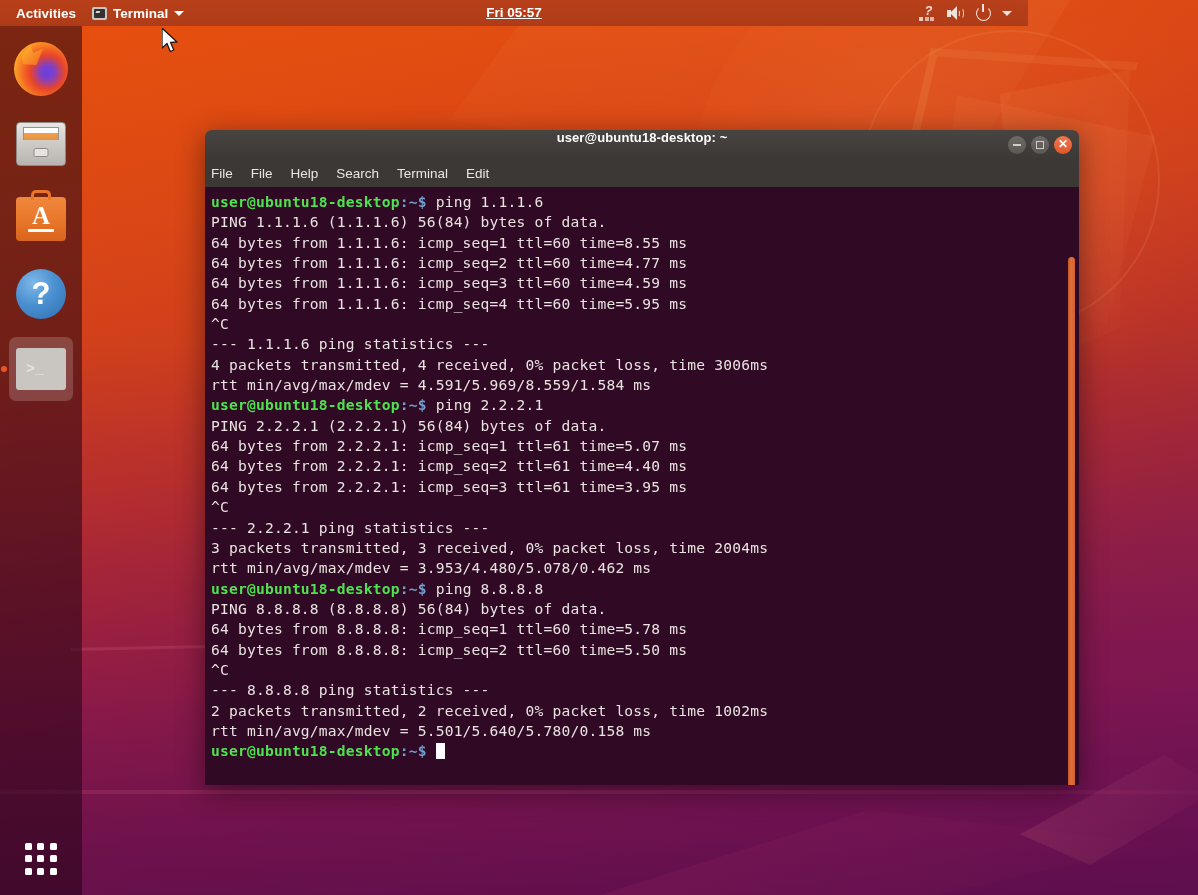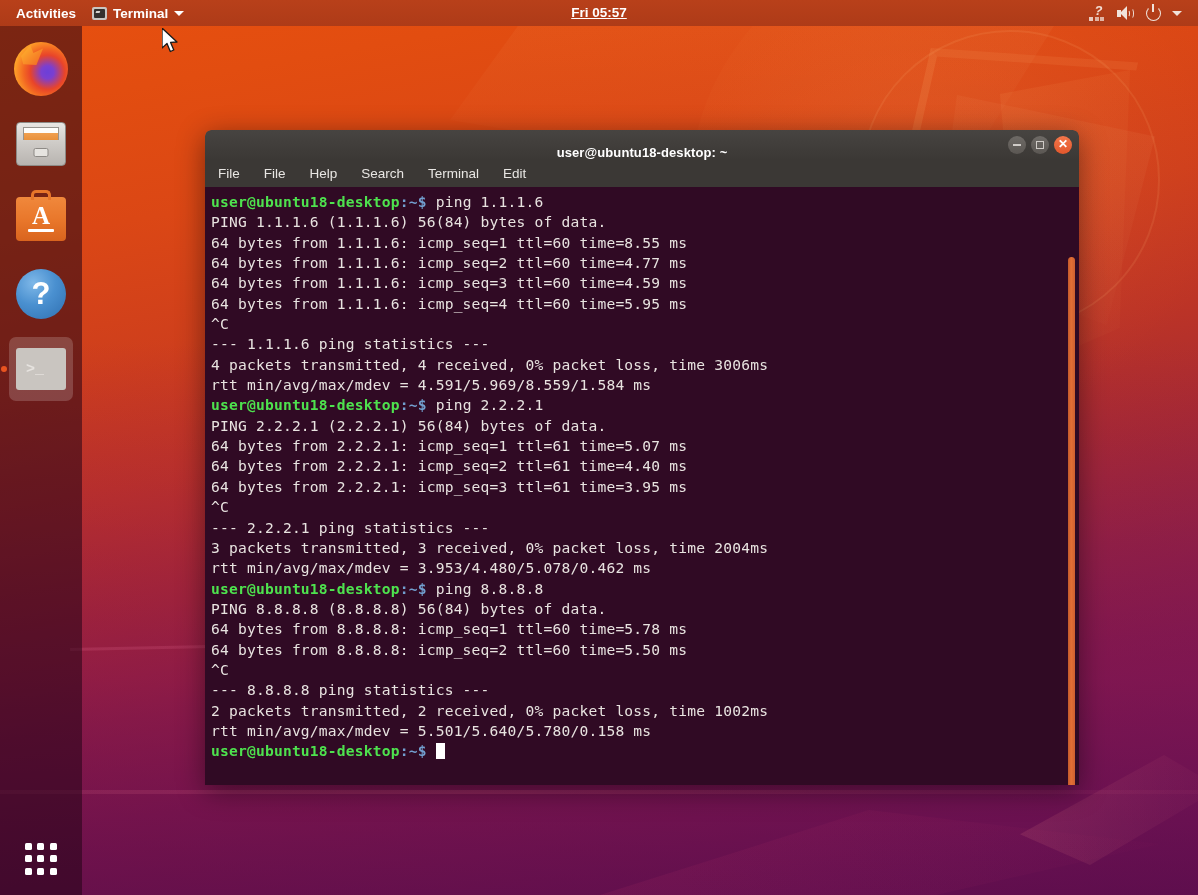--- a/index.html
+++ b/index.html
@@ -98,21 +98,21 @@
   }
   .f11 {
     left: 600px; top: 810px; width: 560px; height: 85px;
     background: linear-gradient(90deg, rgba(210,60,110,0.10), rgba(190,40,100,0.02));
     clip-path: polygon(0% 100%, 48% 0%, 100% 40%, 60% 100%);
   }
 
   
   #top-panel {
     position: absolute; left: 0; top: 0;
-    width: 1198px; height: 26px;
+    width: 1028px; height: 26px;
     background: #2b0a1c;
     background: linear-gradient(to bottom, #b8401a 0%, #ae3b18 100%);
     display: flex; 
     color: #ffffff;
     font-size: 13.5px; font-weight: bold;
     z-index: 40;
     padding: 0 8px 0 8px;
   }
   #top-panel .pitem {
     display: flex; align-items: center; gap: 6px;
@@ -384,21 +384,21 @@
     box-shadow: 0 6px 28px rgba(0,0,0,0.45);
     z-index: 20;
     overflow: hidden;
     display: flex; flex-direction: column;
   }
   #titlebar {
     height: 30px;
     background: linear-gradient(to bottom, #474441 0%, #3b3835 100%);
     border-radius: 6px 6px 0 0;
     position: relative;
-    display: flex; align-items: flex-end; justify-content: center;
+    display: flex; align-items: flex-start; justify-content: center;
     flex: none;
   }
   #title-text {
     color: #ffffff; font-size: 13px; font-weight: bold;
     letter-spacing: 0.1px;
   }
   #win-controls {
     position: absolute; right: 7px; top: 0; height: 30px;
     display: flex; align-items: center; gap: 5px;
   }
@@ -410,22 +410,22 @@
     position: relative;
   }
   .wc.close { background: linear-gradient(to bottom, #f4764a, #e2572c); color: #fff; }
   .wc .mn { width: 8px; height: 1.6px; background: #cfcbc7; }
   .wc .mx { width: 8px; height: 8px; border: 1.6px solid #cfcbc7; }
   .wc .cl { font-size: 12px; font-weight: bold; color: #ffffff; margin-top: -1px; }
   #menubar {
     height: 27px;
     background: #3b3835;
     display: flex; align-items: center;
-    padding-left: 11px;
-    gap: 20px;
+    padding-left: 4px;
+    gap: 14px;
     flex: none;
   }
   .menu-item {
     color: #e8e6e3; font-size: 13.5px;
     padding: 2px 2px;
     cursor: default;
   }
   #term-body {
     flex: 1;
     background: #300a24;

